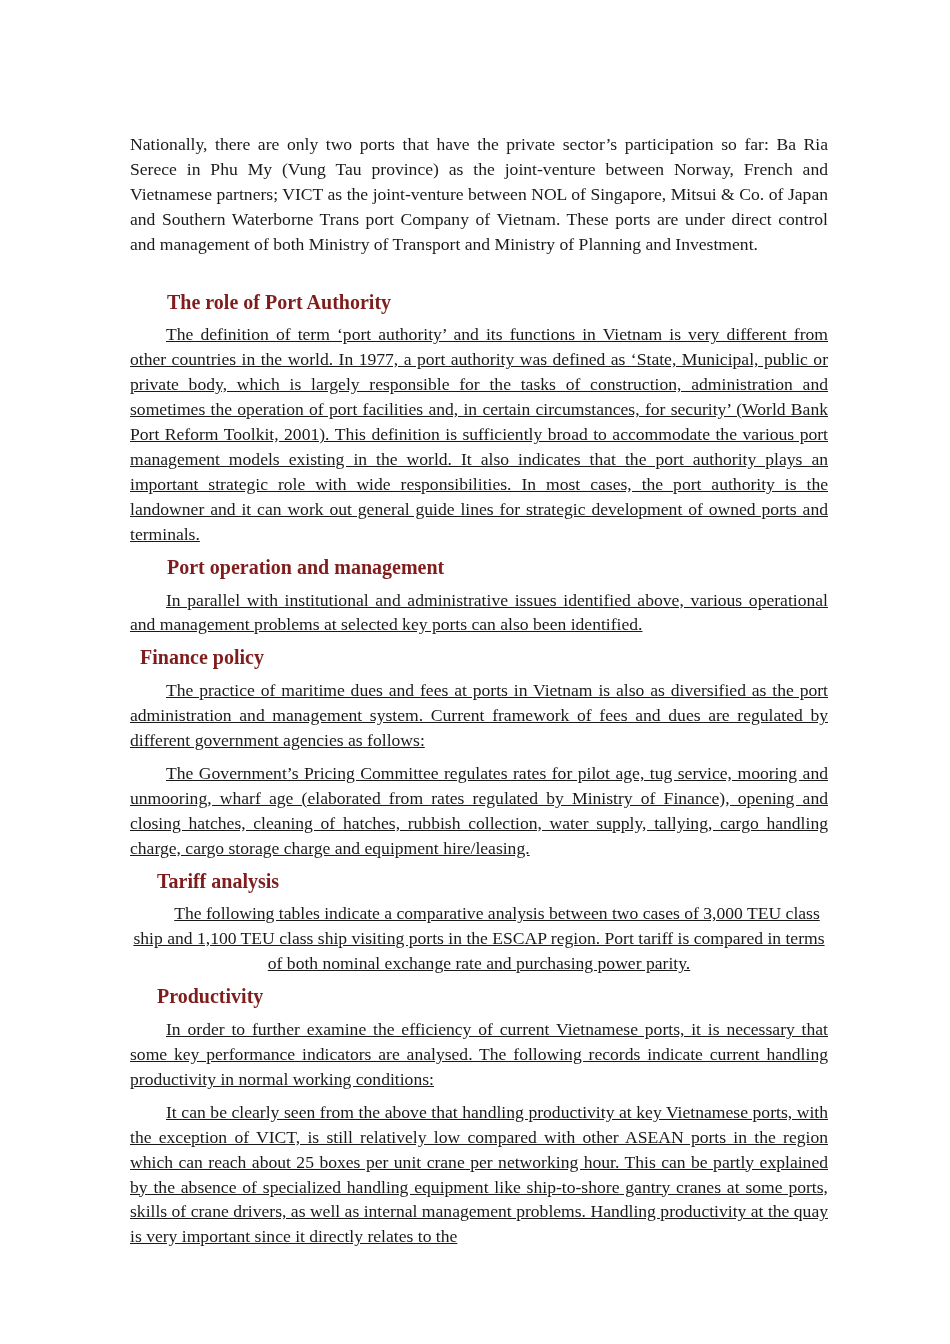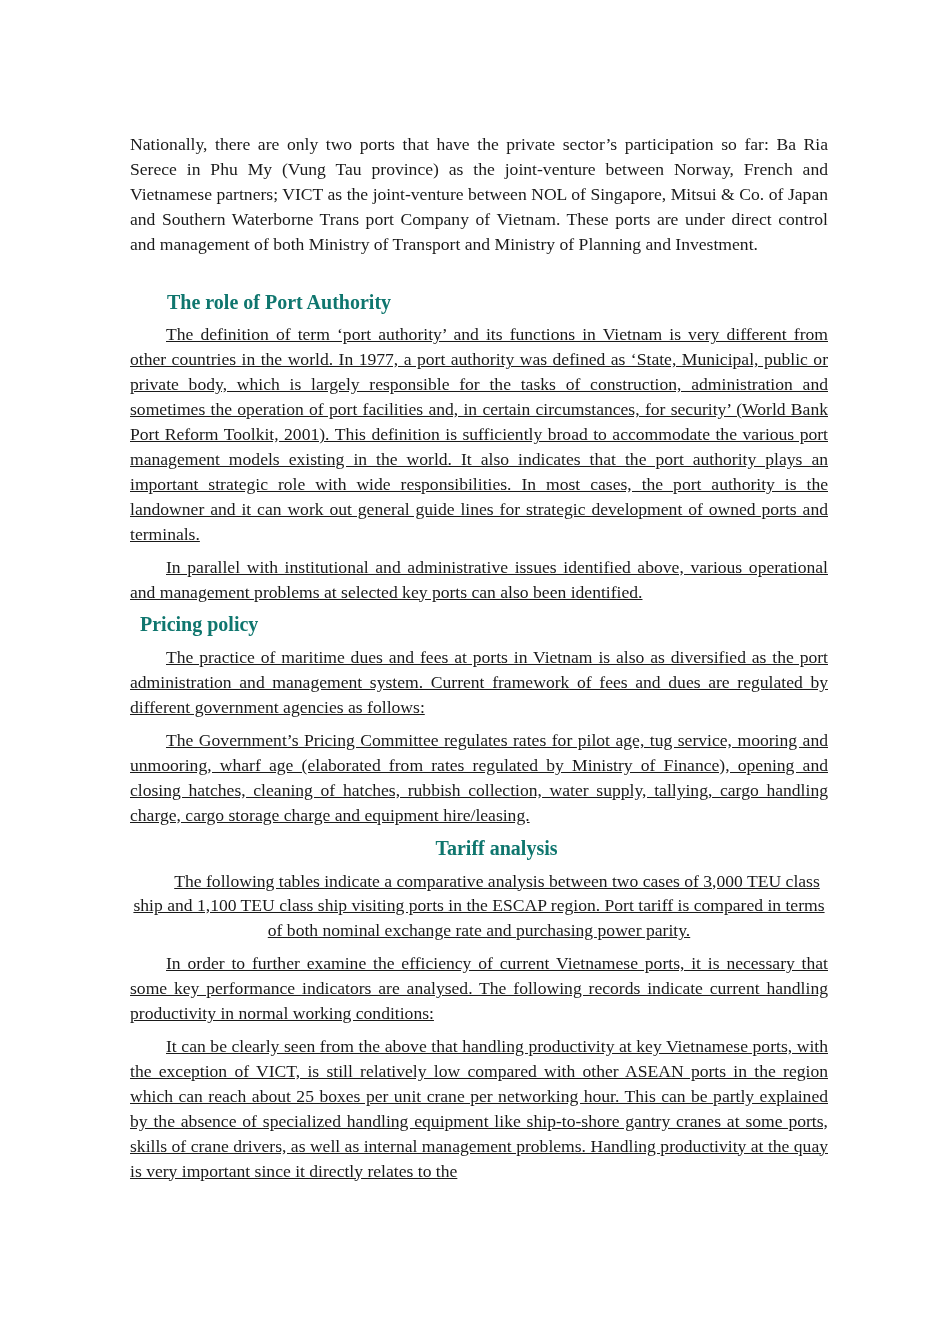--- a/index.html
+++ b/index.html
@@ -6,42 +6,44 @@
   body { width: 950px; height: 1344px; position: relative; overflow: hidden; }
   .page {
     position: absolute; left: 122px; top: 124px; width: 714px;
     font-family: "Liberation Serif", "DejaVu Serif", serif;
     font-size: 17.6px; line-height: 24.9px; color: #1a1a1a;
   }
   .p { margin: 8px; text-align: justify; }
   .p.indent { text-indent: 36px; text-decoration: underline; }
   .p.left { text-align: center; }
   .h {
-    margin: 0; font-weight: bold; font-size: 20px; line-height: 24.9px; color: #0f766e;
+    margin: 0; font-weight: bold; font-size: 20px; line-height: 24.9px; color: #7f1d1d;
   }
   .h.h-44 { padding-left: 45px; }
   .h.h-18 { padding-left: 18px; }
-  .h.h-35 { padding-left: 35px; text-align: center; }
+  .h.h-35 { padding-left: 35px; }
   .gap { height: 25px; }
 </style>
 </head>
 <body>
 
 <div class="page">
   <p class="p">Nationally, there are only two ports that have the private sector’s participation so far: Ba Ria Serece in Phu My (Vung Tau province) as the joint-venture between Norway, French and Vietnamese partners; VICT as the joint-venture between NOL of Singapore, Mitsui &amp; Co. of Japan and Southern Waterborne Trans port Company of Vietnam. These ports are under direct control and management of both Ministry of Transport and Ministry of Planning and Investment.</p>
 
   <div class="gap"></div>
 
   <h2 class="h h-44">The role of Port Authority</h2>
   <p class="p indent">The definition of term ‘port authority’ and its functions in Vietnam is very different from other countries in the world. In 1977, a port authority was defined as ‘State, Municipal, public or private body, which is largely responsible for the tasks of construction, administration and sometimes the operation of port facilities and, in certain circumstances, for security’ (World Bank Port Reform Toolkit, 2001). This definition is sufficiently broad to accommodate the various port management models existing in the world. It also indicates that the port authority plays an important strategic role with wide responsibilities. In most cases, the port authority is the landowner and it can work out general guide lines for strategic development of owned ports and terminals.</p>
 
+  <h2 class="h h-44">Port operation and management</h2>
   <p class="p indent">In parallel with institutional and administrative issues identified above, various operational and management problems at selected key ports can also been identified.</p>
 
-  <h2 class="h h-18">Pricing policy</h2>
+  <h2 class="h h-18">Finance policy</h2>
   <p class="p indent">The practice of maritime dues and fees at ports in Vietnam is also as diversified as the port administration and management system. Current framework of fees and dues are regulated by different government agencies as follows:</p>
   <p class="p indent">The Government’s Pricing Committee regulates rates for pilot age, tug service, mooring and unmooring, wharf age (elaborated from rates regulated by Ministry of Finance), opening and closing hatches, cleaning of hatches, rubbish collection, water supply, tallying, cargo handling charge, cargo storage charge and equipment hire/leasing.</p>
 
   <h2 class="h h-35">Tariff analysis</h2>
   <p class="p indent left">The following tables indicate a comparative analysis between two cases of 3,000 TEU class ship and 1,100 TEU class ship visiting ports in the ESCAP region. Port tariff is compared in terms of both nominal exchange rate and purchasing power parity.</p>
 
+  <h2 class="h h-35">Productivity</h2>
   <p class="p indent">In order to further examine the efficiency of current Vietnamese ports, it is necessary that some key performance indicators are analysed. The following records indicate current handling productivity in normal working conditions:</p>
   <p class="p indent">It can be clearly seen from the above that handling productivity at key Vietnamese ports, with the exception of VICT, is still relatively low compared with other ASEAN ports in the region which can reach about 25 boxes per unit crane per networking hour. This can be partly explained by the absence of specialized handling equipment like ship-to-shore gantry cranes at some ports, skills of crane drivers, as well as internal management problems. Handling productivity at the quay is very important since it directly relates to the</p>
 </div>
 
 </body></html>

